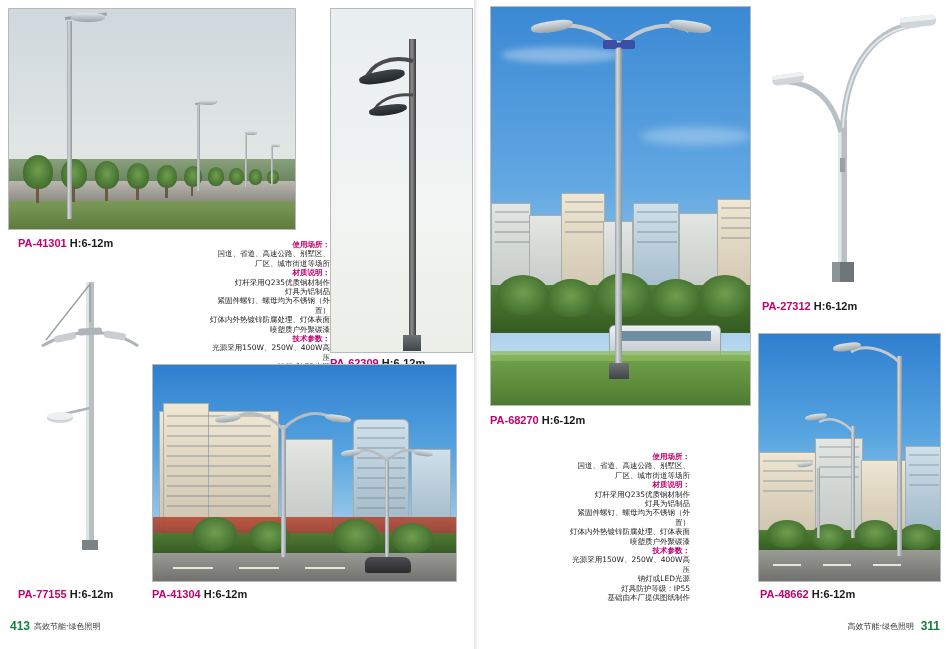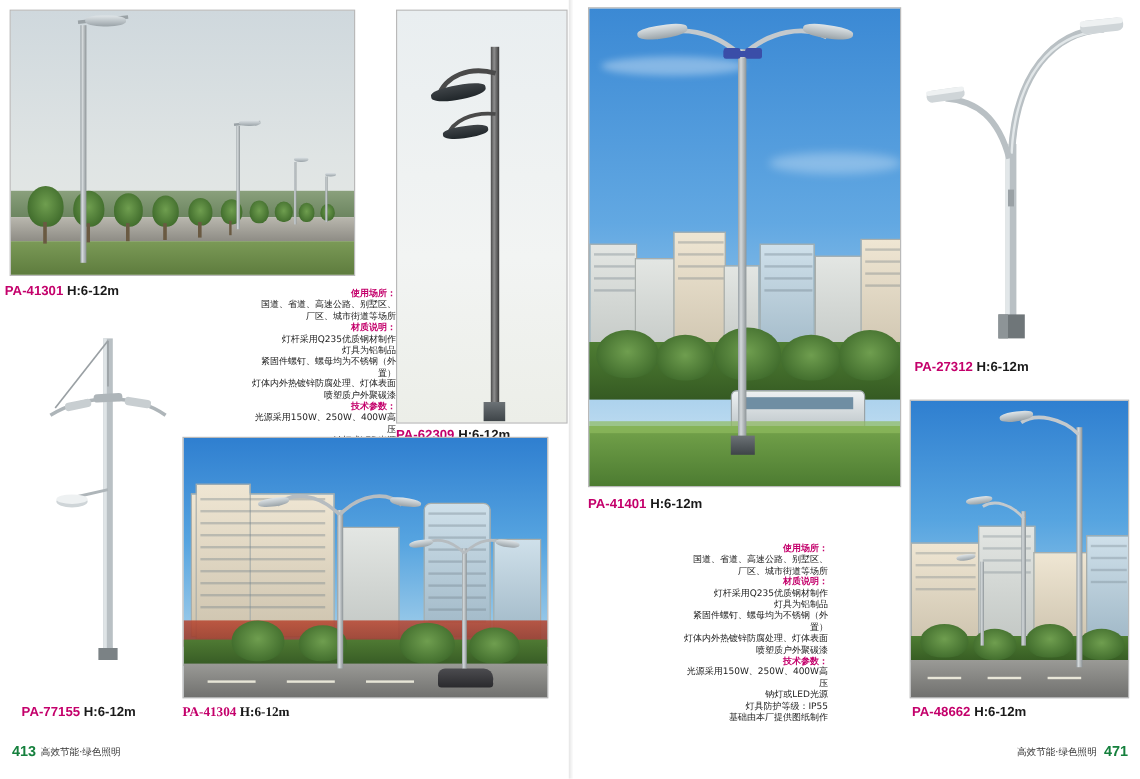--- a/index.html
+++ b/index.html
@@ -161,21 +161,21 @@
       <div class="pole" style="left:188px;top:96px;width:3px;height:86px;"></div>
       <div style="position:absolute;left:186px;top:94px;width:22px;height:2px;background:#9aa2a6;transform:rotate(-6deg);transform-origin:left center;"></div>
       <div class="lamp-head" style="left:190px;top:91px;width:18px;height:5px;"></div>
 
       <div class="pole" style="left:236px;top:126px;width:2px;height:52px;"></div>
       <div class="lamp-head" style="left:236px;top:122px;width:12px;height:4px;"></div>
       <div class="pole" style="left:262px;top:138px;width:2px;height:38px;"></div>
       <div class="lamp-head" style="left:262px;top:135px;width:9px;height:3px;"></div>
     </div>
   </div>
-  <div class="caption" style="left:4px; top:237px;">
+  <div class="caption" style="left:18px; top:237px;">
     <span>PA-41301</span> <span class="dim">H:6-12m</span>
   </div>
 
   <div class="photo sky-white" style="left:330px; top:8px; width:143px; height:345px;">
     <div class="photo-inner">
 
       <div class="pole-dark" style="left:78px;top:30px;width:7px;height:300px;"></div>
 
       <svg width="143" height="345" style="position:absolute;left:0;top:0;">
         <path d="M82 52 C 60 46, 40 54, 34 72" stroke="#4a4a4a" stroke-width="4" fill="none"></path>
@@ -295,21 +295,21 @@
 
       <div class="pole" style="left:232px;top:92px;width:4px;height:100px;"></div>
       <svg width="305" height="218" style="position:absolute;left:0;top:0;">
         <path d="M234 96 C 222 84, 208 82, 200 90" stroke="#b6bcc0" stroke-width="2.4" fill="none"></path>
         <path d="M234 96 C 246 84, 260 82, 268 90" stroke="#b6bcc0" stroke-width="2.4" fill="none"></path>
       </svg>
       <div class="lamp-head" style="left:188px;top:85px;width:20px;height:6px;transform:rotate(-8deg);"></div>
       <div class="lamp-head" style="left:260px;top:85px;width:20px;height:6px;transform:rotate(8deg);"></div>
     </div>
   </div>
-  <div class="caption" style="left:152px; top:588px;font-family:Liberation Serif, serif;">
+  <div class="caption" style="left:152px; top:588px;">
     <span>PA-41304</span> <span class="dim">H:6-12m</span>
   </div>
 
   <div class="photo sky-blue2" style="left:490px; top:6px; width:261px; height:400px;">
     <div class="photo-inner">
 
       <div style="position:absolute;left:10px;top:40px;width:120px;height:16px;background:rgba(255,255,255,0.35);border-radius:50%;filter:blur(3px);"></div>
       <div style="position:absolute;left:150px;top:120px;width:110px;height:18px;background:rgba(255,255,255,0.30);border-radius:50%;filter:blur(4px);"></div>
 
       <div class="bld" style="left:0px;top:196px;width:40px;height:100px;"></div>
@@ -360,21 +360,21 @@
         <path d="M112 38 L 142 38" stroke="#3a4ea8" stroke-width="5"></path>
       </svg>
       <div class="lamp-head" style="left:40px;top:14px;width:42px;height:11px;transform:rotate(-8deg);"></div>
       <div class="lamp-head" style="left:178px;top:14px;width:42px;height:11px;transform:rotate(8deg);"></div>
       <div style="position:absolute;left:112px;top:33px;width:14px;height:9px;background:#3a4ea8;border-radius:2px;"></div>
       <div style="position:absolute;left:130px;top:33px;width:14px;height:9px;background:#3a4ea8;border-radius:2px;"></div>
       <div class="base" style="left:118px;top:356px;width:20px;height:16px;"></div>
     </div>
   </div>
   <div class="caption" style="left:490px; top:414px;">
-    <span>PA-41401</span> <span class="dim">H:6-12m</span>
+    <span>PA-68270</span> <span class="dim">H:6-12m</span>
   </div>
 
   <div style="position:absolute;left:760px;top:10px;width:180px;height:280px;">
     <svg width="180" height="280" style="position:absolute;left:0;top:0;">
 
       <rect x="78" y="110" width="9" height="148" fill="#b9c0c4"></rect>
       <rect x="78" y="110" width="3.5" height="148" fill="#e2e7e9"></rect>
 
       <path d="M83 118 C 86 52, 118 16, 160 14" stroke="#b9c0c4" stroke-width="6" fill="none"></path>
       <path d="M83 118 C 86 54, 116 18, 158 16" stroke="#e2e7e9" stroke-width="2" fill="none"></path>
@@ -464,16 +464,16 @@
       <div class="lamp-head" style="left:38px;top:128px;width:16px;height:5px;transform:rotate(-8deg);"></div>
     </div>
   </div>
   <div class="caption" style="left:760px; top:588px;">
     <span>PA-48662</span> <span class="dim">H:6-12m</span>
   </div>
 
   <div class="footer-num" style="left:10px;">413</div>
   <div class="footer-text" style="left:34px;">高效节能·绿色照明</div>
 
-  <div class="footer-num" style="right:10px;">471</div>
+  <div class="footer-num" style="right:10px;">311</div>
   <div class="footer-text" style="right:36px;">高效节能·绿色照明</div>
 
 </div>
 
 </body></html>

